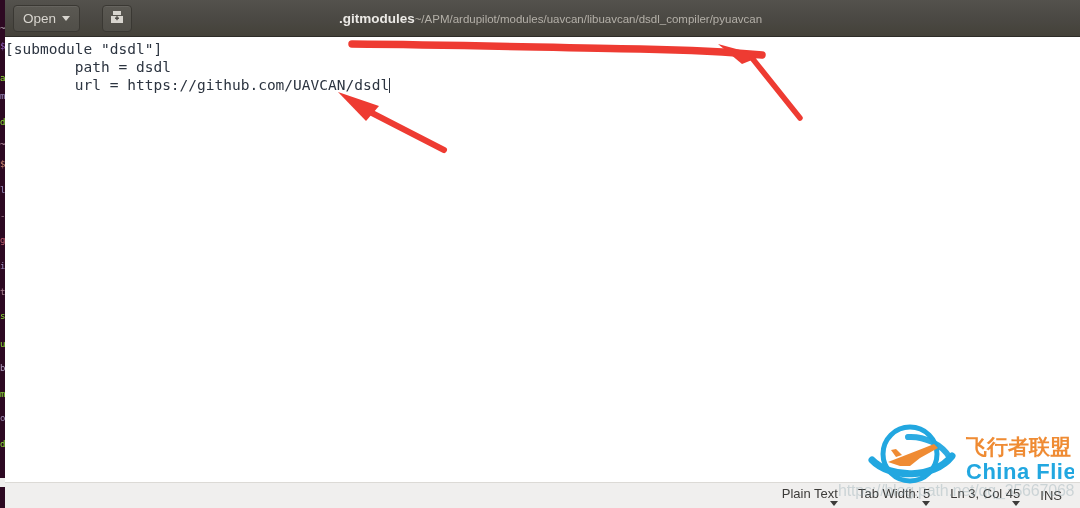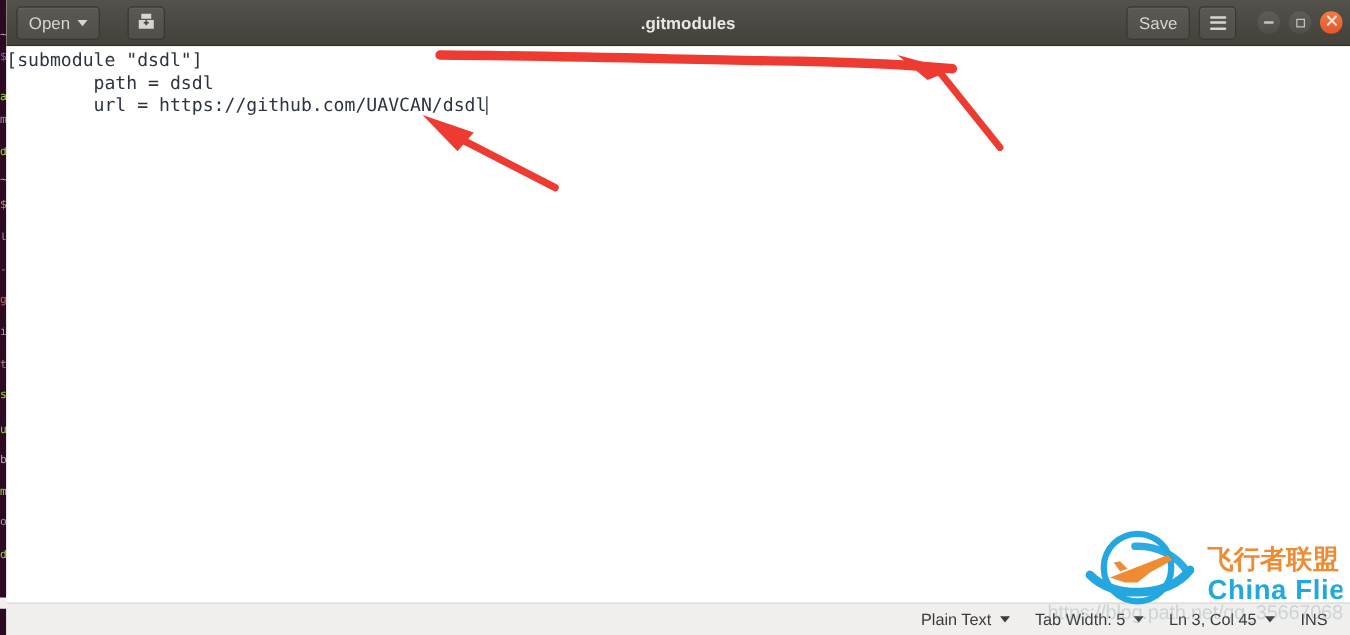--- a/index.html
+++ b/index.html
@@ -206,25 +206,26 @@
     align-items: center;
     justify-content: flex-end;
     gap: 0px;
     padding-right: 14px;
     box-sizing: border-box;
     position: relative;
     z-index: 3;
   }
   .sb-item {
     display: flex;
-    align-items: center;
+    align-items: flex-end;
     color: #3c3b39;
     font-size: 13px;
     padding: 0 10px;
     cursor: default;
+    flex-direction: column;
   }
   .sb-caret {
     width: 0; height: 0;
     border-left: 4px solid transparent;
     border-right: 4px solid transparent;
     border-top: 5px solid #3c3b39;
     margin-left: 7px;
   }
   .sb-plain { padding: 0 4px 0 10px; }
 </style>
@@ -252,65 +253,40 @@
   <div class="tline" style="top:440px; color:#8ae234;">d</div>
   <div class="tline" style="top:478px; color:#e8e8e8; background:#f0efee;">&nbsp;</div>
 </div>
 
 <div id="app-window">
 
   <div id="titlebar">
 
     <div id="title-block">
       <div id="win-title">.gitmodules</div>
+      <div id="win-subtitle">~/APM/ardupilot/modules/uavcan/libuavcan/dsdl_compiler/pyuavcan</div>
     </div>
 
     <div class="hdr-left">
       <div class="tb-btn">
         <span>Open</span>
         <span class="caret-down"></span>
       </div>
       <div class="tb-btn icon-only">
         <span>
           <svg width="16" height="16" viewBox="0 0 16 16" aria-hidden="true">
             <path d="M4 2 h8 v4 h-8 z" fill="#d8d5cf"></path>
             <path d="M2 7 h12 v7 h-12 z" fill="#d8d5cf"></path>
             <rect x="6" y="8.5" width="4" height="1.4" fill="#4a4843"></rect>
             <rect x="7.3" y="7.2" width="1.4" height="4" fill="#4a4843"></rect>
           </svg>
         </span>
       </div>
     </div>
 
-    <div class="hdr-right">
-      <div class="tb-btn">
-        <span>Save</span>
-      </div>
-      <div class="tb-btn icon-only">
-        <span class="hamburger">
-          <span></span>
-            <span></span>
-            <span></span>
-        </span>
-      </div>
-      <div style="width:3px"></div>
-      <div class="wc min">
-        <span class="gdash"></span>
-      </div>
-      <div class="wc max">
-        <span class="gsq"></span>
-      </div>
-      <div class="wc close">
-        <span>
-          <svg width="9" height="9" viewBox="0 0 10 10" aria-hidden="true">
-            <path d="M1.4 1.4 L8.6 8.6 M8.6 1.4 L1.4 8.6" stroke="#ffe6d8" stroke-width="1.8" stroke-linecap="round"></path>
-          </svg>
-        </span>
-      </div>
-    </div>
   </div>
 
   <div id="editor">
     <div id="code"><span>[submodule "dsdl"]
         path = dsdl
         url = https://github.com/UAVCAN/dsdl</span><span id="caret"></span></div>
   </div>
 
   <div id="statusbar">
     <div class="sb-item">

